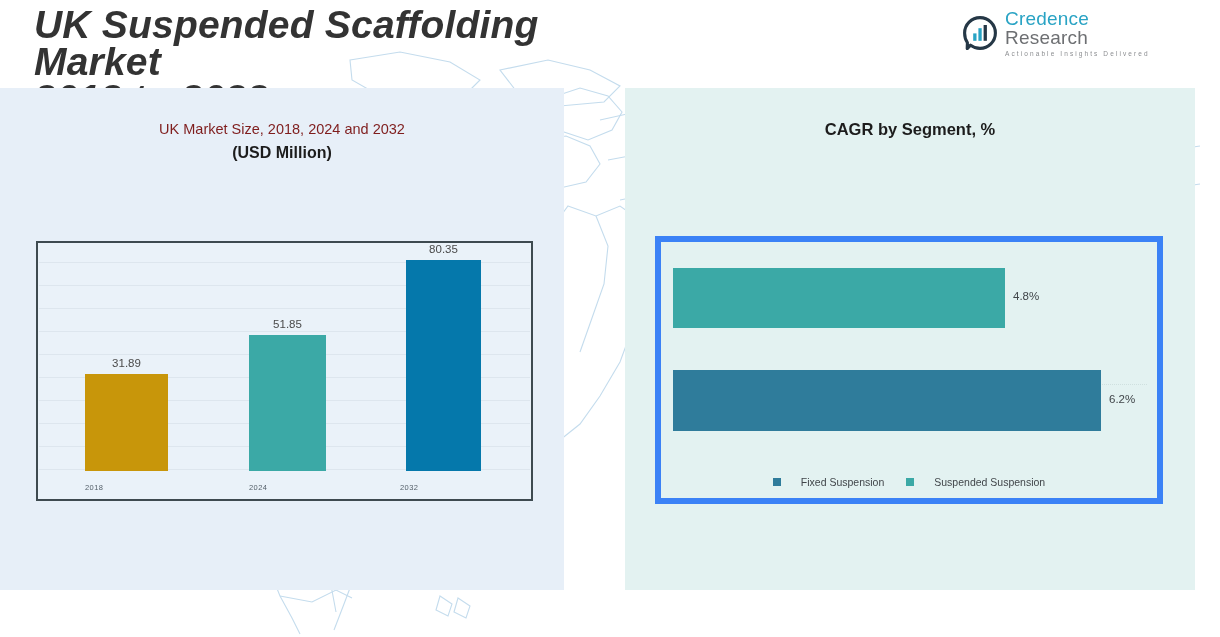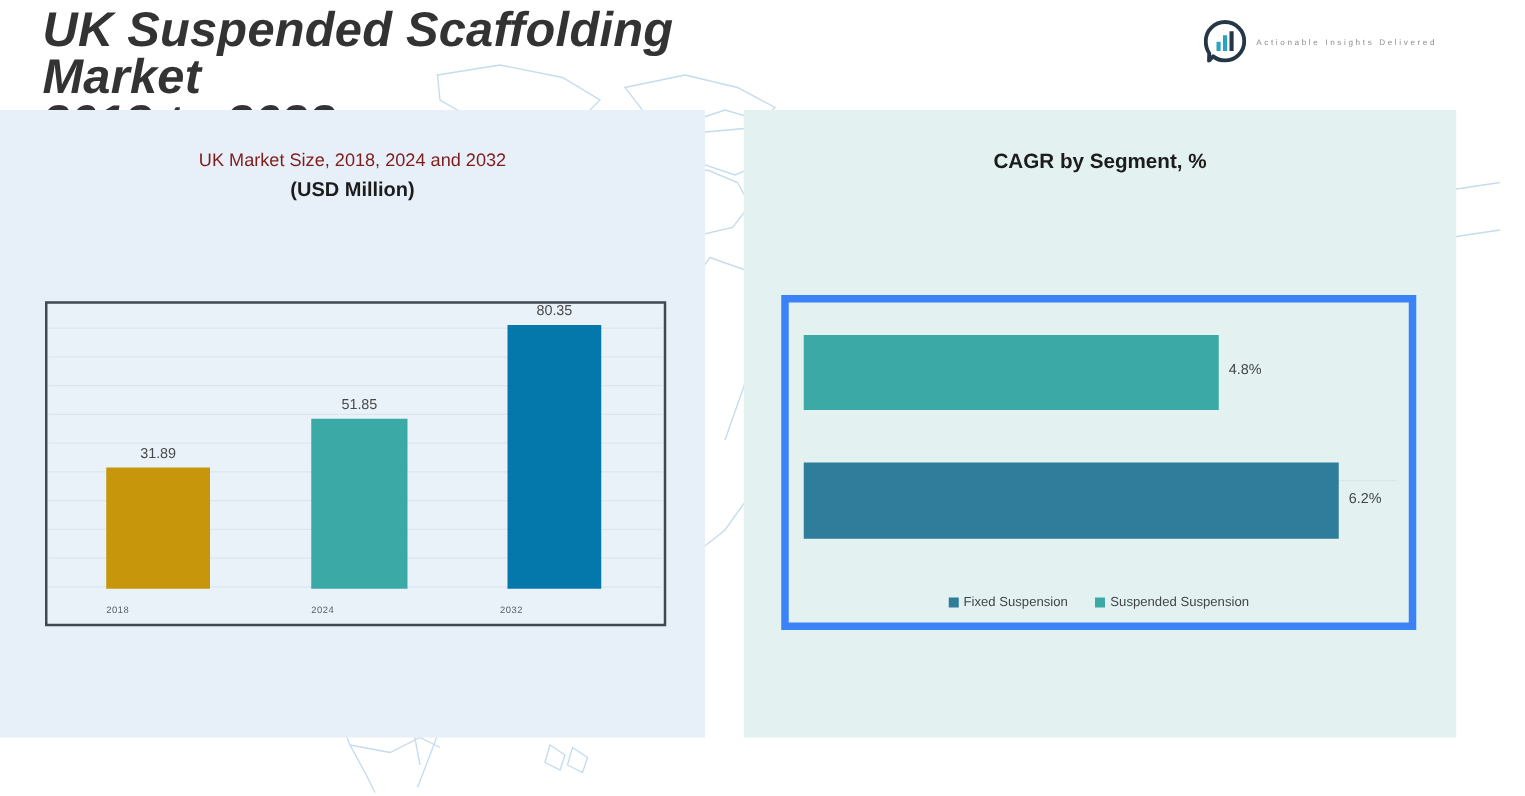--- a/index.html
+++ b/index.html
@@ -56,21 +56,21 @@
   }
 
   
   .panel { position: absolute; }
   #panel-left {
     left: 0px; top: 88px;
     width: 564px; height: 502px;
     background: #e7eff8;
   }
   #panel-right {
-    left: 595px; top: 88px;
+    left: 625px; top: 88px;
     width: 570px; height: 502px;
     background: #e3f2f1;
   }
 
   
   #left-subtitle {
     position: absolute; left: 0; top: 33px;
     width: 100%; text-align: center;
     font-size: 14.5px; color: #7f1d1d;
   }
@@ -125,21 +125,21 @@
   .hgrid-dotted {
     position: absolute; left: 12px; right: 10px;
     border-top: 1px dotted #cfe0df;
   }
   #hbar-legend {
     position: absolute; left: 0; bottom: 10px;
     width: 100%;
     display: flex; justify-content: center; align-items: center; gap: 22px;
     font-size: 10.5px; color: #41464a;
   }
-  .legend-item { display: flex; align-items: center; gap: 4px; }
+  .legend-item { display: flex; align-items: center; gap: 20px; }
   .legend-swatch { width: 8px; height: 8px; display: inline-block; }
 </style>
 </head>
 <body>
 
 <div id="root">
 
   <div id="map-bg">
     <svg viewBox="0 0 1220 637" preserveAspectRatio="none" aria-hidden="true">
       <g fill="none" stroke="#c4dced" stroke-width="1.1">
@@ -209,20 +209,21 @@
   <div id="logo">
     <span id="logo-mark">
       <svg viewBox="0 0 34 34" width="34" height="34" aria-hidden="true">
         <path d="M17 1.6 C25.5 1.6 32.4 8.5 32.4 17 C32.4 25.5 25.5 32.4 17 32.4 C13.4 32.4 10.1 31.2 7.5 29.1 L4.2 32.6 L4.4 26.6 C2.6 24.0 1.6 20.7 1.6 17 C1.6 8.5 8.5 1.6 17 1.6 Z" fill="none" stroke="#253746" stroke-width="3.1" stroke-linejoin="round"></path>
         <rect x="10.2" y="17.4" width="3.3" height="7.4" fill="#29a3c4"></rect>
         <rect x="15.4" y="12.2" width="3.3" height="12.6" fill="#29a3c4"></rect>
         <rect x="20.6" y="9.0" width="3.3" height="15.8" fill="#253746"></rect>
       </svg>
     </span>
     <span id="logo-text">
+      <span id="logo-words"><span class="logo-credence">Credence</span><span class="logo-research"> Research</span></span>
       <span id="logo-tagline">Actionable Insights Delivered</span>
     </span>
   </div>
 
   <div class="panel" id="panel-left">
     <div id="left-subtitle">UK Market Size, 2018, 2024 and 2032</div>
     <div id="left-subtitle-2">(USD Million)</div>
 
     <div id="bar-chart-box">
 

